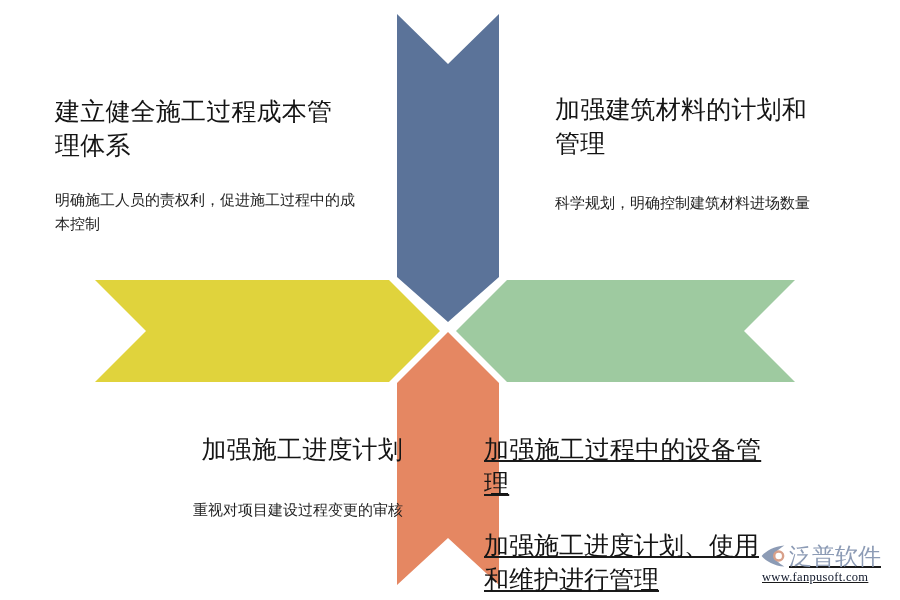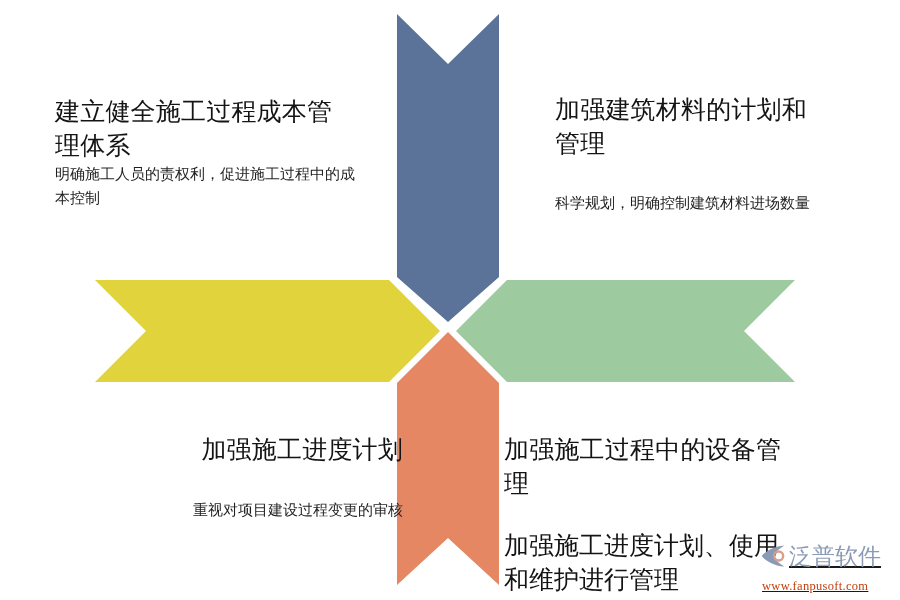--- a/index.html
+++ b/index.html
@@ -42,29 +42,29 @@
   }
   .sub-large {
     font-size: 25px;
     line-height: 34px;
     color: #141414;
     font-weight: 400;
   }
 
   
   #tl-block { left: 55px;  top: 94px;  width: 300px; }
-  #tl-block .sub { }
+  #tl-block .sub { margin-top: 26px; }
 
   #tr-block { left: 555px; top: 92px;  width: 258px; }
   #tr-block .sub { margin-top: 31px; }
 
   #bl-block { left: 133px; top: 432px; width: 270px; text-align: right; }
   #bl-block .sub { margin-top: 32px; }
 
-  #br-block { left: 504px; top: 432px; width: 290px; }
+  #br-block { left: 484px; top: 432px; width: 290px; text-decoration: underline; }
   #br-block .sub-large { margin-top: 28px; }
 
   
   #brand-logo {
     position: absolute;
     left: 760px;
     top: 543px;
     width: 132px;
     height: 48px;
     text-decoration: underline;
@@ -81,25 +81,25 @@
   }
   #brand-logo .logo-word {
     font-size: 23px;
     line-height: 26px;
     color: #8c9bb5;
     font-family: "DejaVu Sans", sans-serif;
     letter-spacing: 0px;
     white-space: nowrap;
   }
   #brand-logo .logo-url {
-    margin-top: 10px;
+    margin-top: 1px;
     margin-left: 2px;
     font-size: 12.5px;
     line-height: 15px;
-    color: #c2410c;
+    color: #0f172a;
     font-family: "Liberation Serif", serif;
     letter-spacing: 0.3px;
     white-space: nowrap;
   }
 </style>
 </head>
 <body>
 
 <svg id="diagram-canvas" viewBox="0 0 900 600" width="900" height="600" xmlns="http://www.w3.org/2000/svg">
 

